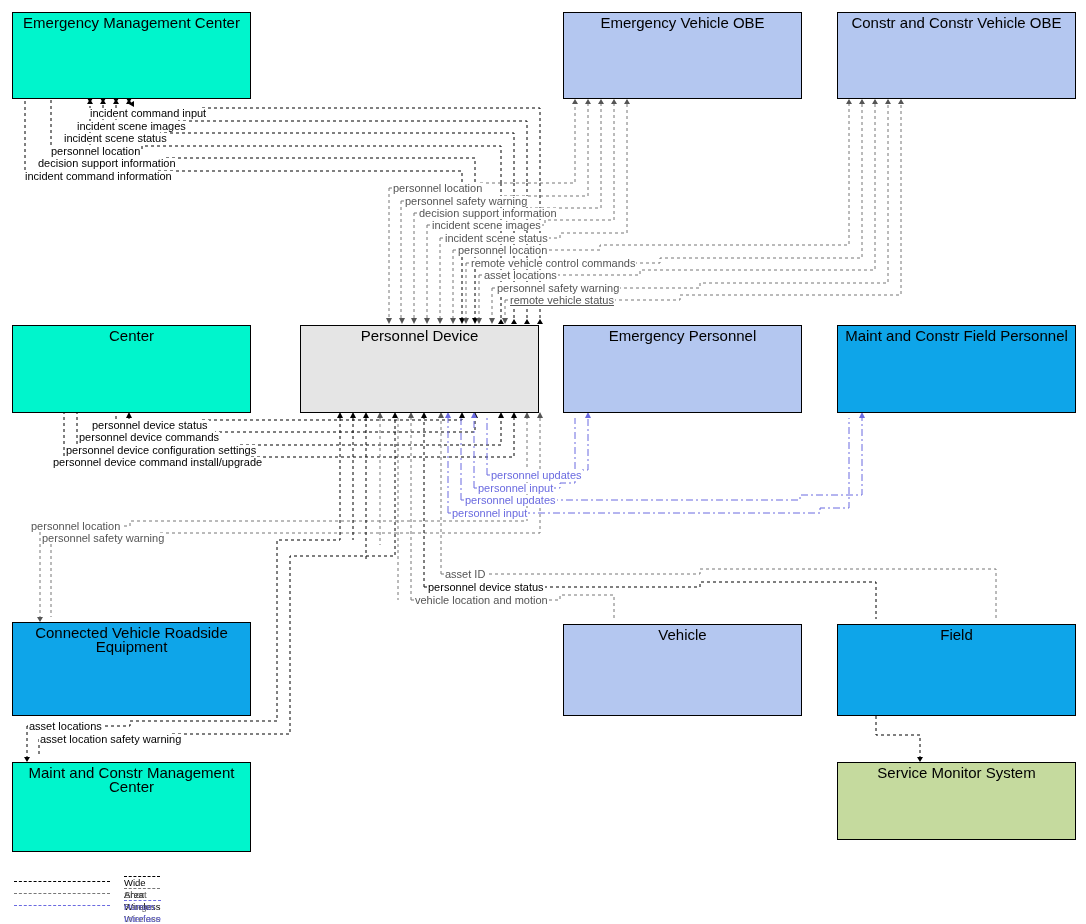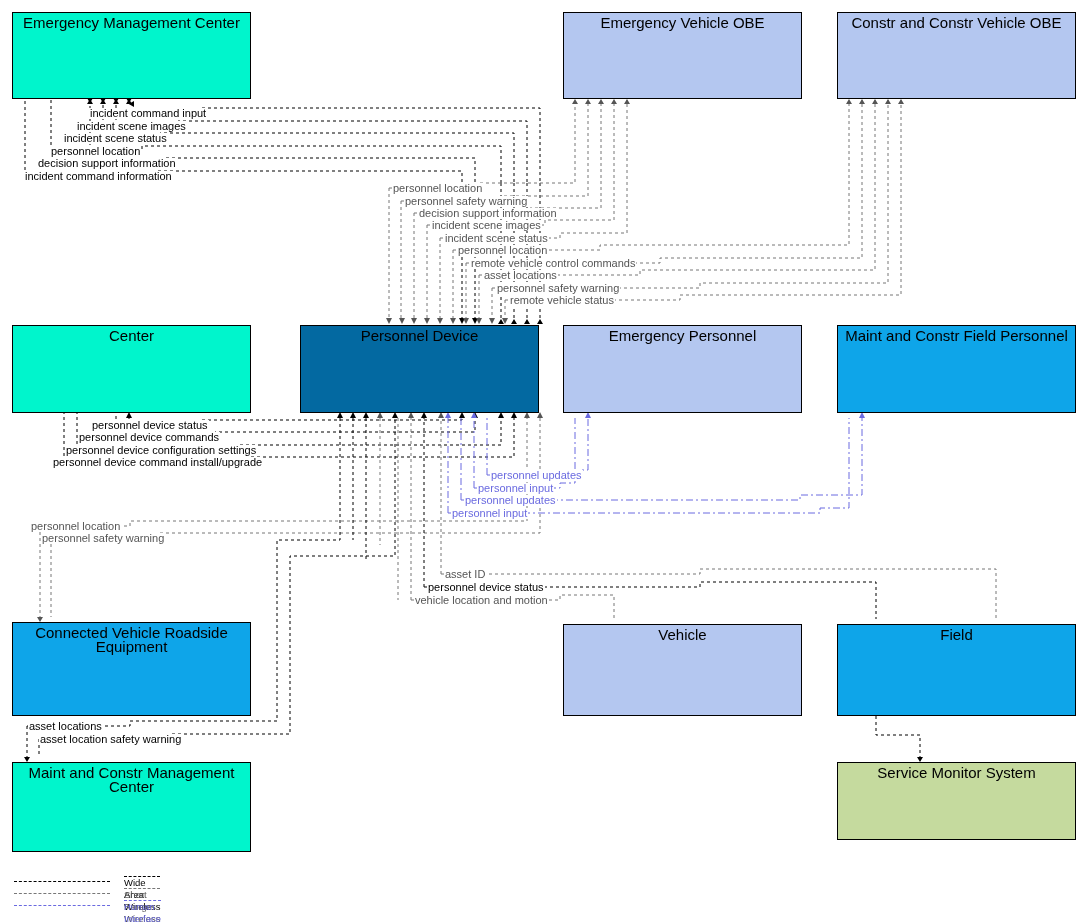--- a/index.html
+++ b/index.html
@@ -20,21 +20,21 @@
     color:#000000;
     padding-top:3px;
     line-height:14px;
     z-index:5;
   }
   .node .ttl{display:block;padding:0 4px;}
 
   .c-center   {background:#00f5cc;}
   .c-vehicle  {background:#b4c7f0;}
   .c-field    {background:#0ea5e9;}
-  .c-device   {background:#0369a1;}
+  .c-device   {background:#e5e5e5;}
   .c-support  {background:#c5da9e;}
 
   .flow{
     position:absolute;
     font-size:11px;
     line-height:11px;
     white-space:nowrap;
     z-index:6;
     background:#ffffff;
     padding:0 1px;
@@ -370,21 +370,21 @@
 
   <div class="flow f-short" style="left:392px;top:183px;">personnel location</div>
   <div class="flow f-short" style="left:404px;top:196px;">personnel safety warning</div>
   <div class="flow f-short" style="left:418px;top:208px;">decision support information</div>
   <div class="flow f-short" style="left:431px;top:220px;">incident scene images</div>
   <div class="flow f-short" style="left:444px;top:233px;">incident scene status</div>
   <div class="flow f-short" style="left:457px;top:245px;">personnel location</div>
   <div class="flow f-short" style="left:470px;top:258px;">remote vehicle control commands</div>
   <div class="flow f-short" style="left:483px;top:270px;">asset locations</div>
   <div class="flow f-short" style="left:496px;top:283px;">personnel safety warning</div>
-  <div class="flow f-short" style="left:509px;top:295px;">remote vehicle status</div>
+  <div class="flow f-short" style="left:509px;top:295px;text-decoration:underline;">remote vehicle status</div>
 
   <div class="flow f-wide" style="left:91px;top:420px;">personnel device status</div>
   <div class="flow f-wide" style="left:78px;top:432px;">personnel device commands</div>
   <div class="flow f-wide" style="left:65px;top:445px;">personnel device configuration settings</div>
   <div class="flow f-wide" style="left:52px;top:457px;">personnel device command install/upgrade</div>
 
   <div class="flow f-human" style="left:490px;top:470px;">personnel updates</div>
   <div class="flow f-human" style="left:477px;top:483px;">personnel input</div>
   <div class="flow f-human" style="left:464px;top:495px;">personnel updates</div>
   <div class="flow f-human" style="left:451px;top:508px;">personnel input</div>

